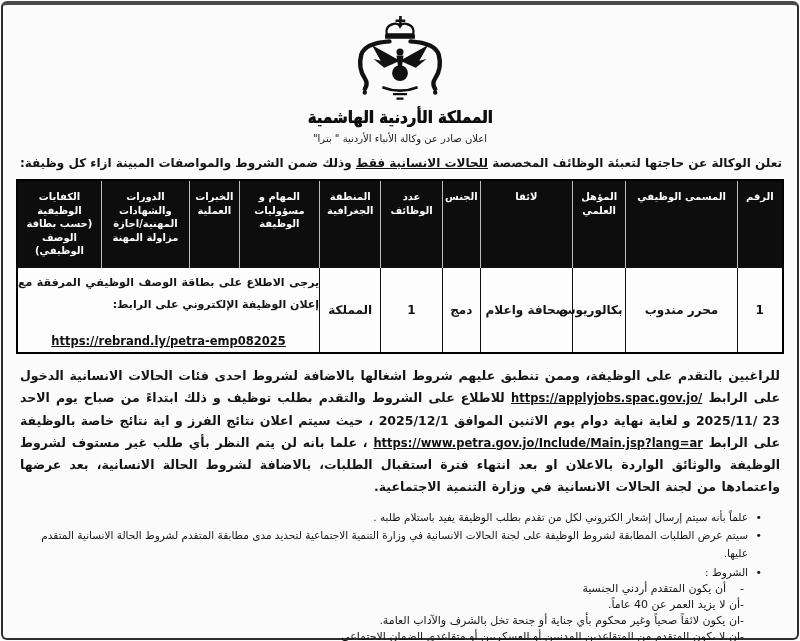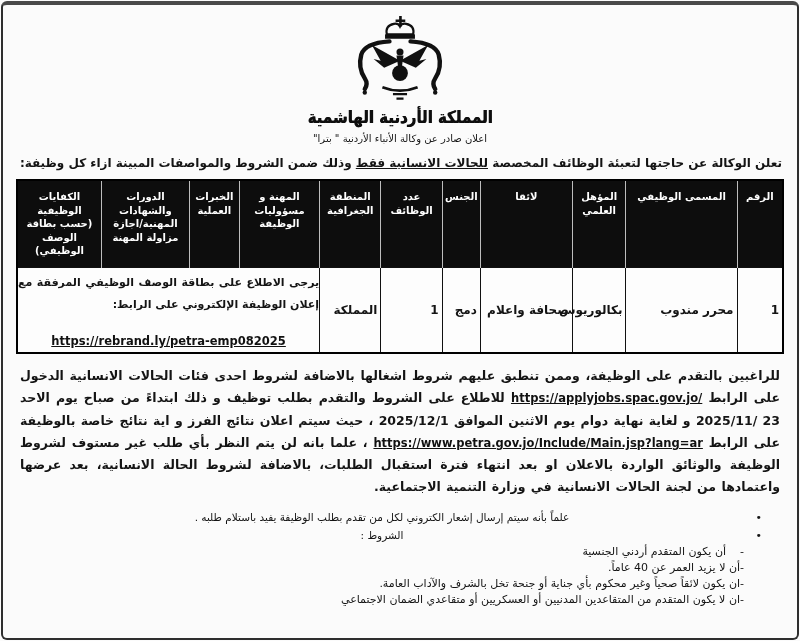--- a/index.html
+++ b/index.html
@@ -25,38 +25,38 @@
   .intro .hl{text-decoration:underline;}
 
   
   table.jobs{width:100%;border-collapse:collapse;border:2px solid #000;background:#fdfdfd;table-layout:fixed;}
   table.jobs th{
     background:#0d0d0d;color:#fff;font-size:10px;font-weight:bold;line-height:1.35;
     padding:9px 2px;vertical-align:top;border-left:1px solid #bdbdbd;height:56px;
   }
   table.jobs th:last-child{border-left:none;}
   table.jobs td{
-    border:1.5px solid #111;font-size:12px;font-weight:bold;
+    border:1.5px solid #111;font-size:12px;font-weight:bold;text-align:center;
     vertical-align:middle;padding:3px;height:86px;background:#fdfdfd;
   }
   .tasks-cell{text-align:right !important;padding:4px 0 !important;}
   .tasks-note{font-size:11px;font-weight:bold;text-align:justify;line-height:2;}
   .tasks-link-wrap{text-align:center;margin-top:18px;}
   a.doclink{color:#111;font-weight:bold;text-decoration:underline;direction:ltr;unicode-bidi:embed;font-size:11.5px;}
 
   
   .body-par{
     margin:11px 4px 0;font-size:12.5px;font-weight:bold;line-height:1.78;
     text-align:justify;word-spacing:1px;
   }
   .ltr{direction:ltr;unicode-bidi:embed;}
   .date{font-weight:bold;}
 
   
-  ul.bullets{margin:9px 22px 0 0;padding:0;list-style:none;text-align:center;}
+  ul.bullets{margin:9px 22px 0 0;padding:0;list-style:none;}
   ul.bullets li{font-size:10.5px;line-height:1.75;position:relative;padding-right:14px;}
   ul.bullets li::before{content:"•";position:absolute;right:0;top:0;font-size:11px;}
 
   
   .conds{margin:0 40px 0 0;font-size:11px;line-height:1.45;}
   .cond-first .dash{margin-left:14px;}
 </style>
 </head>
 <body>
 
@@ -103,21 +103,21 @@
       </colgroup>
       <thead>
         <tr>
           <th>الرقم</th>
           <th>المسمى الوظيفي</th>
           <th>المؤهل العلمي</th>
           <th>لائقا</th>
           <th>الجنس</th>
           <th>عدد الوظائف</th>
           <th>المنطقة الجغرافية</th>
-          <th>المهنة و مسؤوليات الوظيفة</th>
+          <th>المهام و مسؤوليات الوظيفة</th>
           <th>الخبرات العملية</th>
           <th>الدورات والشهادات المهنية/اجازة مزاولة المهنة</th>
           <th>الكفايات الوظيفية (حسب بطاقة الوصف الوظيفي)</th>
         </tr>
       </thead>
       <tbody>
         <tr>
           <td>1</td>
           <td>محرر مندوب</td>
           <td>بكالوريوس</td>
@@ -132,20 +132,21 @@
             </div>
           </td>
         </tr>
       </tbody>
     </table>
 
     <p class="body-par"><span>للراغبين بالتقدم على الوظيفة، وممن تنطبق عليهم شروط اشغالها بالاضافة لشروط احدى فئات الحالات الانسانية الدخول على الرابط </span><a class="doclink ltr" href="#">https://applyjobs.spac.gov.jo/</a><span> للاطلاع على الشروط والتقدم بطلب توظيف و ذلك ابتداءً من صباح يوم الاحد </span><span class="date ltr">2025/11/ 23</span><span> و لغاية نهاية دوام يوم الاثنين الموافق </span><span class="date ltr">2025/12/1</span><span> ، حيث سيتم اعلان نتائج الفرز و اية نتائج خاصة بالوظيفة على الرابط </span><a class="doclink ltr" href="#">https://www.petra.gov.jo/Include/Main.jsp?lang=ar</a><span> ، علما بانه لن يتم النظر بأي طلب غير مستوف لشروط الوظيفة والوثائق الواردة بالاعلان او بعد انتهاء فترة استقبال الطلبات، بالاضافة لشروط الحالة الانسانية، بعد عرضها واعتمادها من لجنة الحالات الانسانية في وزارة التنمية الاجتماعية.</span></p>
 
     <ul class="bullets">
       <li><span>علماً بأنه سيتم إرسال إشعار الكتروني لكل من تقدم بطلب الوظيفة يفيد باستلام طلبه .</span></li>
+      <li><span>سيتم عرض الطلبات المطابقة لشروط الوظيفة على لجنة الحالات الانسانية في وزارة التنمية الاجتماعية لتحديد مدى مطابقة المتقدم لشروط الحالة الانسانية المتقدم عليها.</span></li>
       <li><span>الشروط :</span></li>
     </ul>
 
     <div class="conds">
       <div class="cond-first"><span class="dash">-</span><span>أن يكون المتقدم أردني الجنسية</span></div>
       <div>-أن لا يزيد العمر عن 40 عاماً.</div>
       <div>-ان يكون لائقاً صحياً وغير محكوم بأي جناية أو جنحة تخل بالشرف والآداب العامة.</div>
       <div>-ان لا يكون المتقدم من المتقاعدين المدنيين أو العسكريين أو متقاعدي الضمان الاجتماعي</div>
     </div>
 

